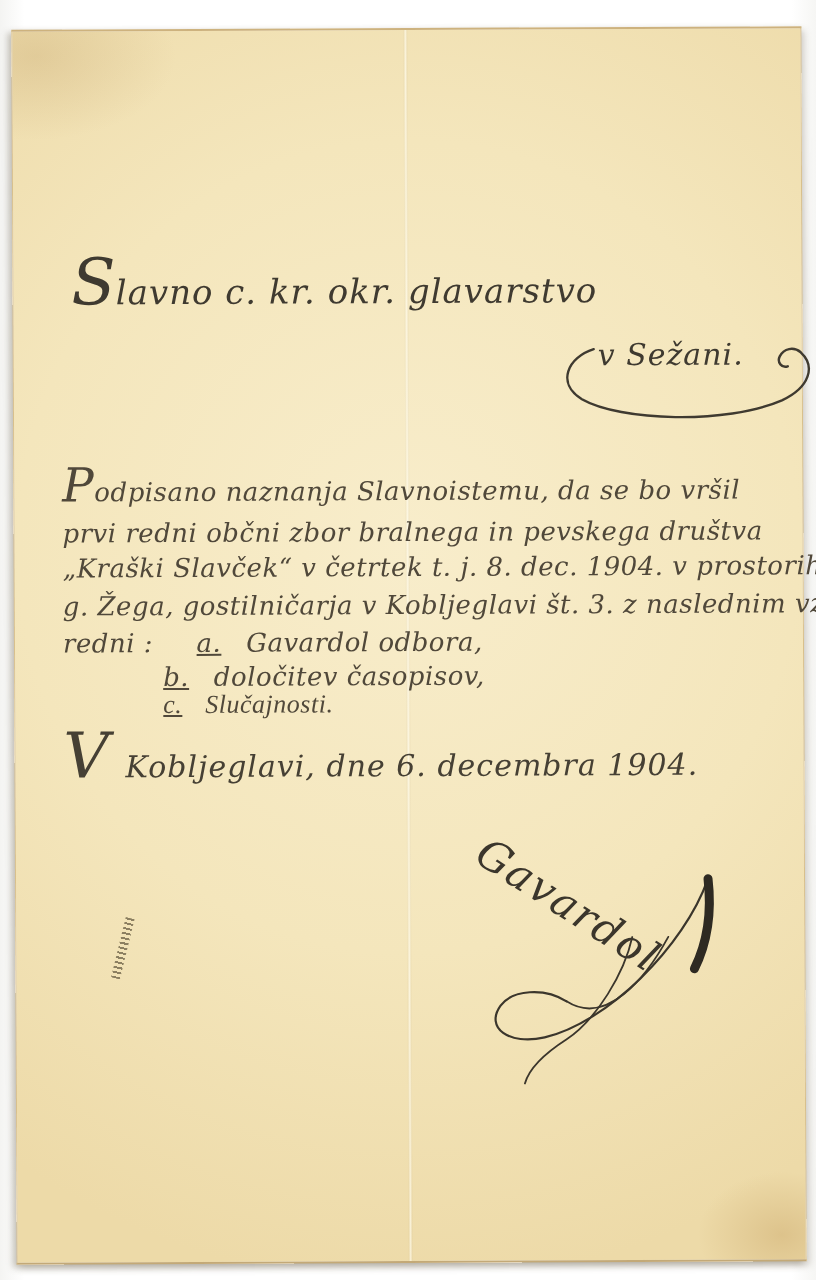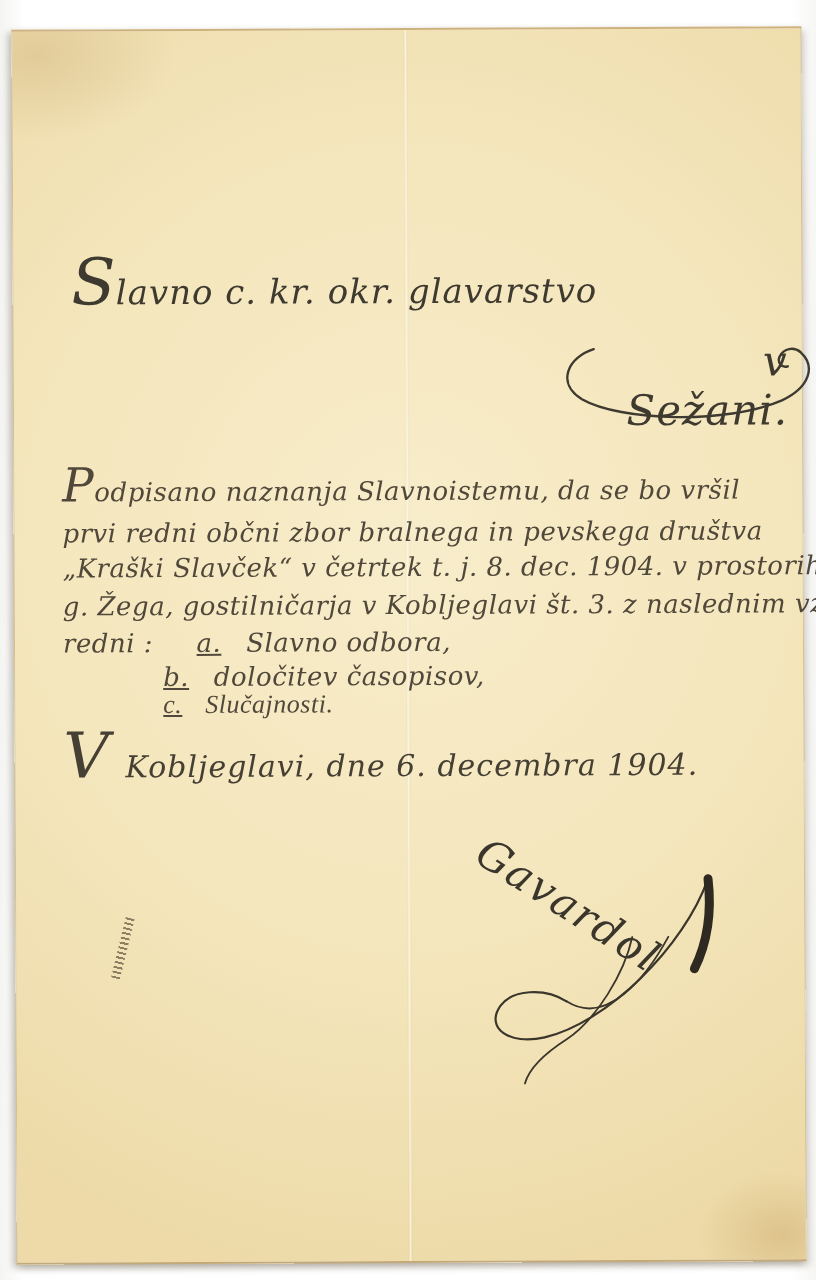--- a/index.html
+++ b/index.html
@@ -36,22 +36,22 @@
   }
   .ink{color:#4e473a;font-style:italic;}
   .line{position:absolute;white-space:nowrap;letter-spacing:.5px;}
   .salutation{
     left:58px;top:232px;font-size:34px;color:#3f3a30;letter-spacing:1px;
   }
   .salutation::first-letter{font-size:1.9em;line-height:0.6;letter-spacing:0;}
   .place-wrap{position:absolute;left:540px;top:262px;width:266px;height:142px;}
   .place-oval{position:absolute;left:0;top:0;}
   .place-text{
-    position:absolute;left:44px;top:46px;width:190px;text-align:right;
-    font-size:42px;color:#3f3a30;font-style:italic;letter-spacing:1px;
+    position:absolute;left:44px;top:46px;width:190px;text-align:left;
+    font-size:30px;color:#3f3a30;font-style:italic;letter-spacing:1px;
   }
   .body-line{font-size:26px;left:48px;color:#50483a;}
   .bl-1::first-letter{font-size:1.8em;line-height:.6;}
   .indent{left:148px;}
   .marker{text-decoration:underline;margin-right:16px;}
   .dateline{
     left:48px;top:708px;font-size:30px;color:#464034;letter-spacing:1px;
   }
   .dateline::first-letter{font-size:2.1em;line-height:.55;letter-spacing:6px;}
   .signature-block{position:absolute;left:400px;top:758px;width:340px;height:300px;}
@@ -88,21 +88,21 @@
 
   <div class="line ink body-line bl-1" style="top:440px;">Podpisano naznanja Slavnoistemu, da se bo vršil</div>
   <div class="line ink body-line" style="top:487px;">prvi redni občni zbor bralnega in pevskega društva</div>
   <div class="line ink body-line" style="top:522px;">„Kraški Slavček“ v četrtek t. j. 8. dec. 1904. v prostorih</div>
   <div class="line ink body-line" style="top:560px;">g. Žega, gostilničarja v Kobljeglavi št. 3. z naslednim vzpo-</div>
 
   <div class="line ink body-line" style="top:597px;">
     <span>redni :</span>
     <span style="display:inline-block;width:26px;"></span>
     <span class="marker">a.</span>
-    <span>Slavno odbora,</span>
+    <span>Gavardol odbora,</span>
   </div>
 
   <div class="line ink body-line indent" style="top:631px;">
     <span class="marker">b.</span>
     <span>določitev časopisov,</span>
   </div>
 
   <div class="line ink body-line indent" style="top:659px;font-family:Liberation Serif, serif;">
     <span class="marker">c.</span>
     <span>Slučajnosti.</span>

